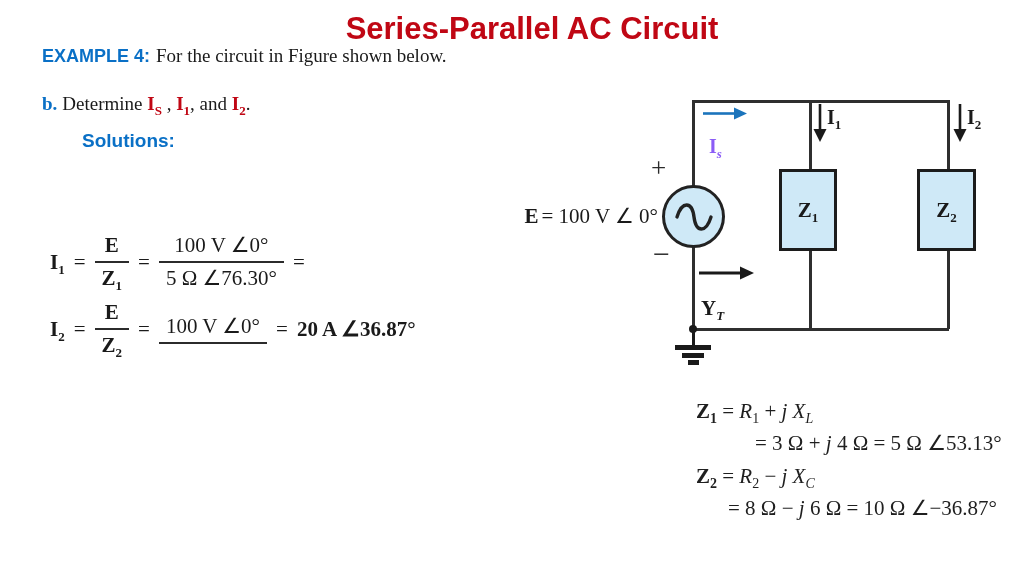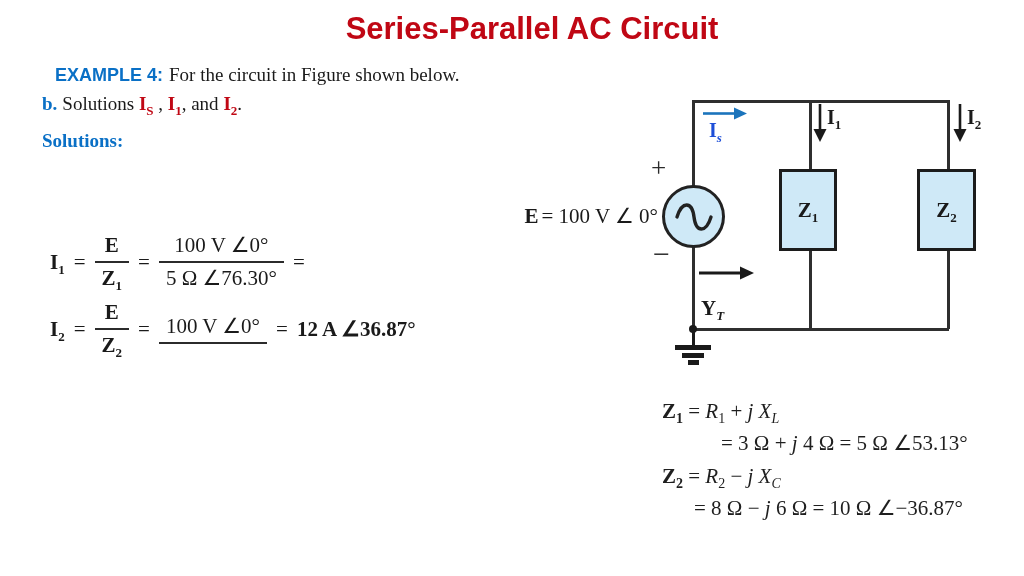--- a/index.html
+++ b/index.html
@@ -8,27 +8,27 @@
     overflow:hidden; font-family:"Liberation Serif", serif; color:#1a1a1a;padding-left:40px;
   }
   
   .title {
     position:absolute; top:11px; left:0; width:100%; text-align:center;
     font-family:"Liberation Sans", sans-serif; font-weight:700;
     font-size:31px; color:#c00714;
   }
   
   .pline { position:absolute; left:42px; }
-  .l1 { top:64px; font-size:19px;margin-left:13px; }
+  .l1 { top:45px; font-size:19px; }
   .ex-label { font-family:"Liberation Sans", sans-serif; font-weight:700; font-size:18px; color:#0a70c6; }
   .ex-text { margin-left:6px; color:#1a1a1a; }
   .l2 { top:93px; font-size:19px; }
   .b-label { color:#0a70c6; font-weight:700; margin-right:5px; }
   .red-sym { color:#c00714; font-weight:700; }
-  .sol { top:130px; font-family:Liberation Serif, serif; font-weight:700; font-size:19px; color:#0a70c6; }
+  .sol { top:130px; font-family:Liberation Sans, sans-serif; font-weight:700; font-size:19px; color:#0a70c6;margin-left:40px; }
   sub { font-size:13px; line-height:0; }
   
   .eqs { position:absolute; left:50px; top:232px; }
   .eq-row { display:flex; align-items:center; font-size:21px; height:60px; margin-bottom:7px; white-space:nowrap; }
   .eq-row > * { margin-right:9px; }
   .vec { font-weight:700; }
   .frac { display:inline-flex; flex-direction:column; text-align:center; }
   .frac .num { border-bottom:2px solid #2b2b2b; padding:0 7px 3px; }
   .frac .den { padding:3px 7px 0; }
   .result { font-weight:700; }
@@ -53,53 +53,53 @@
     font-size:21px; font-weight:700;
   }
   #z1-box { left:779px; top:169px; width:58px; height:82px; }
   #z2-box { left:917px; top:169px; width:59px; height:82px; }
   .plus  { position:absolute; left:651px; top:153px; font-size:27px; color:#2b2b2b; }
   .minus { position:absolute; left:653px; top:237px; font-size:30px; color:#2b2b2b; }
   .e-label { position:absolute; left:486px; top:204px; width:172px; text-align:right; font-size:21px; white-space:nowrap; }
   .e-label .val { margin-left:3px; }
   .arrow { position:absolute; }
   .clabel { position:absolute; font-weight:700; font-size:20px; color:#1a1a1a; }
-  #is-label { left:709px; top:119px; color:#1d4ed8; }
+  #is-label { left:709px; top:135px; color:#8b5cf6; }
   #is-label sub { font-style:italic; }
   #i1-label { left:827px; top:106px; }
   #i2-label { left:967px; top:106px; }
   #yt-label { left:701px; top:296px; font-size:21px; }
   #yt-label sub, .it sub { font-style:italic; }
   .dot { position:absolute; left:689px; top:325px; width:8px; height:8px; border-radius:50%; background:#1a1a1a; }
   .gnd { position:absolute; background:#1a1a1a; }
   #gnd-stem { left:692px; top:330px; width:2.5px; height:16px; }
   #gnd-b1 { left:675px; top:345px; width:36px; height:5px; }
   #gnd-b2 { left:682px; top:353px; width:22px; height:5px; }
   #gnd-b3 { left:688px; top:360px; width:11px; height:5px; }
   
-  .zeq { position:absolute; font-size:21px; color:#1f1f1f; white-space:nowrap; }
+  .zeq { position:absolute; font-size:21px; color:#1f1f1f; white-space:nowrap;margin-left:34px; }
   .zeq sub { font-size:14px; }
   #zeq-1 { left:662px; top:399px; }
   #zeq-2 { left:721px; top:431px; }
   #zeq-3 { left:662px; top:464px;text-align:center; }
   #zeq-4 { left:694px; top:496px; }
   .bz { font-weight:700; }
   .it { font-style:italic; }
   sub.rm { font-style:normal; }
 </style>
 </head>
 <body>
 
 <div class="slide">
 
   <div class="title">Series-Parallel AC Circuit</div>
 
   <div class="pline l1"><span class="ex-label">EXAMPLE 4:</span><span class="ex-text">For the circuit in Figure shown below.</span></div>
 
-  <div class="pline l2"><span class="b-label">b.</span><span>Solutions</span>
+  <div class="pline l2"><span class="b-label">b.</span><span>Determine</span>
     <span class="red-sym"><span>I</span><sub>S</sub></span><span> , </span><span class="red-sym"><span>I</span><sub>1</sub></span><span>, and </span><span class="red-sym"><span>I</span><sub>2</sub></span><span>.</span></div>
 
   <div class="pline sol">Solutions:</div>
 
   <div class="eqs">
     <div class="eq-row">
       <span class="vec"><span>I</span><sub>1</sub></span>
       <span>=</span>
       <span class="frac">
         <span class="num vec">E</span>
@@ -117,21 +117,21 @@
       <span>=</span>
       <span class="frac">
         <span class="num vec">E</span>
         <span class="den vec"><span>Z</span><sub>2</sub></span>
       </span>
       <span>=</span>
       <span class="frac">
         <span class="num">100 V ∠0°</span>
       </span>
       <span>=</span>
-      <span class="result">12 A ∠36.87°</span>
+      <span class="result">20 A ∠36.87°</span>
     </div>
   </div>
 
   <div>
     <div class="wire" id="w-top"></div>
     <div class="wire" id="w-src-a"></div>
     <div class="wire" id="w-src-b"></div>
     <div class="wire" id="w-bot"></div>
     <div class="wire" id="w-z1-a"></div>
     <div class="wire" id="w-z1-b"></div>

